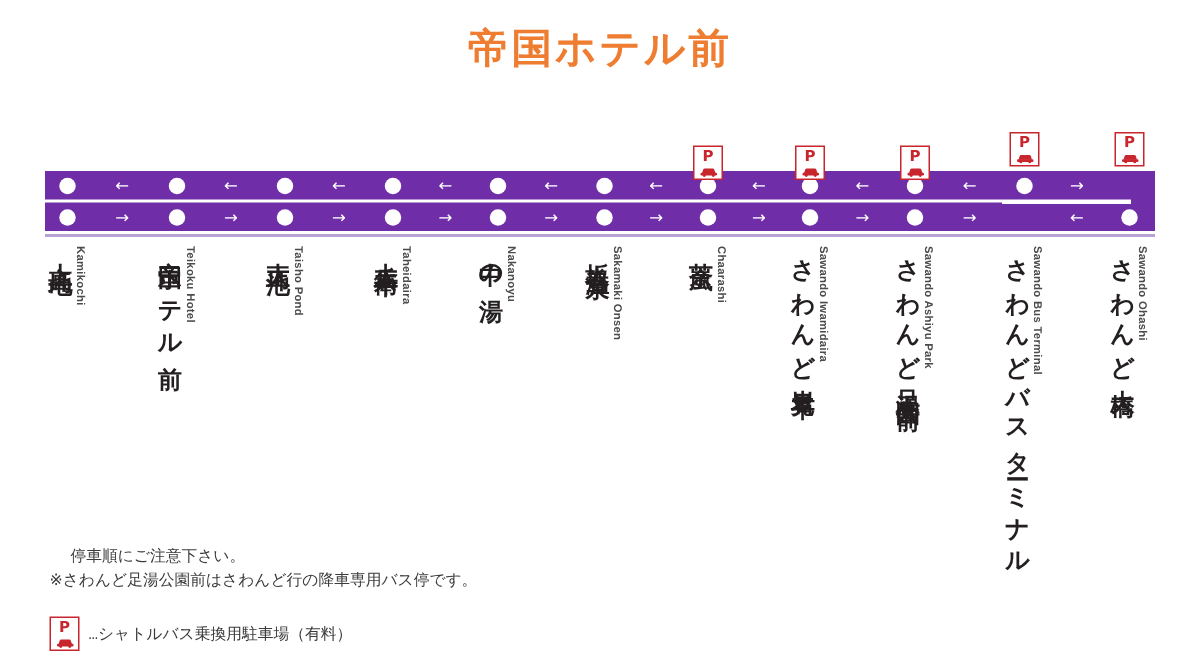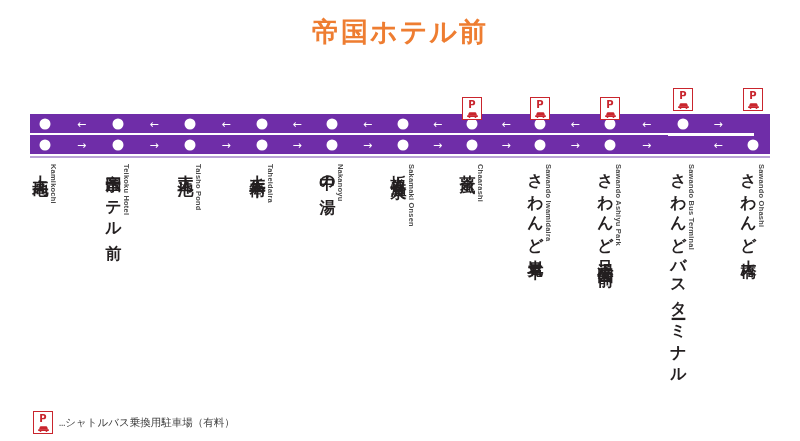--- a/index.html
+++ b/index.html
@@ -297,20 +297,22 @@
         <div class="jp">さわんどバスターミナル</div>
         <div class="ro">Sawando Bus Terminal</div>
       </div>
       <div class="station" style="left: 753px;">
         <div class="jp">さわんど大橋</div>
         <div class="ro">Sawando Ohashi</div>
       </div>
     </div>
 
   <div class="notes">
+    <div class="indent">停車順にご注意下さい。</div>
+    <div>※さわんど足湯公園前はさわんど行の降車専用バス停です。</div>
   </div>
 
   <div class="legend">
     <span class="pbadge">
       <span class="pchar">P</span>
       <svg class="pcar" width="13" height="7" viewBox="0 0 26 14">
         <path d="M4 9 L5.5 4.2 Q6 2.6 7.6 2.6 L18.4 2.6 Q20 2.6 20.5 4.2 L22 9 Z" fill="#c9252d"></path>
         <rect x="2" y="8.4" width="22" height="3.6" rx="1.6" fill="#c9252d"></rect>
         <circle cx="7" cy="12" r="1.9" fill="#c9252d"></circle>
         <circle cx="19" cy="12" r="1.9" fill="#c9252d"></circle>

